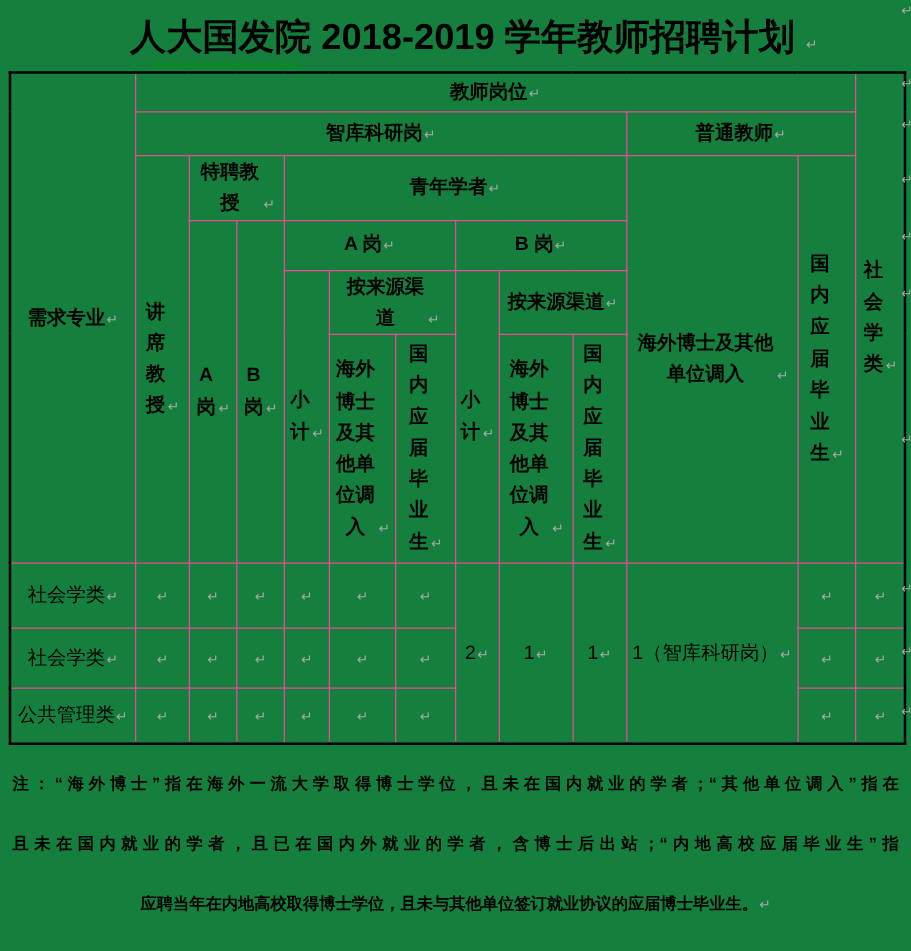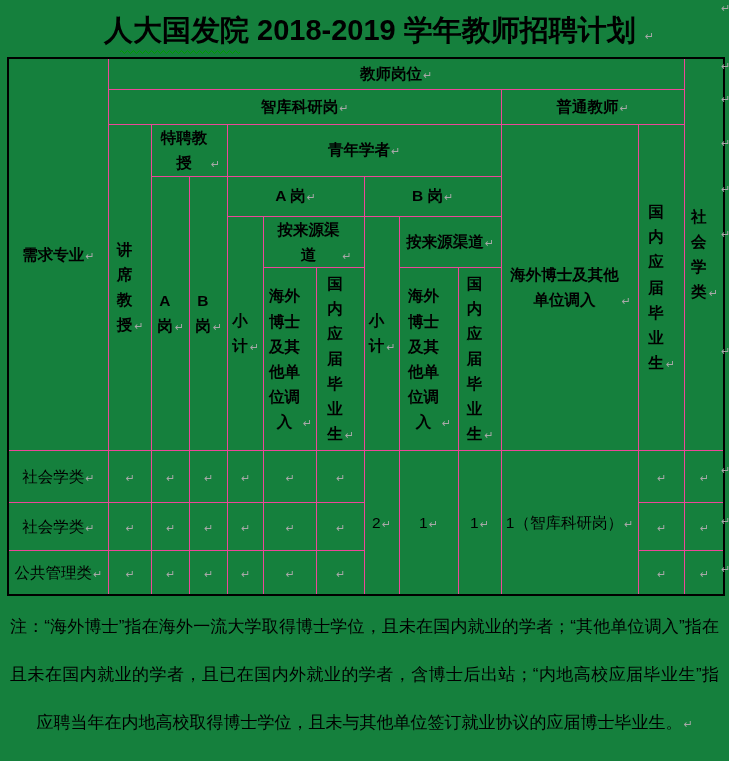--- a/index.html
+++ b/index.html
@@ -23,21 +23,21 @@
   span.w4{display:inline-block;width:4.25em;}
   span.w7{display:inline-block;width:7.25em;}
   td.lh22{line-height:2.15;}
   td.lh19{line-height:1.85;}
   td.nowrap{white-space:nowrap;}
   
   .pm::after{content:"\21B5";color:#a8a8a8;font-size:11px;font-weight:normal;margin-left:1px;}
   .row-end-mark{position:absolute;left:721px;color:#a8a8a8;font-size:11px;}
   .row-end-mark::after{content:"\21B5";}
   
-  .note{position:absolute;left:10px;top:603px;width:709px;font-size:17px;font-weight:normal;
+  .note{position:absolute;left:10px;top:603px;width:709px;font-size:13px;font-weight:bold;
         line-height:48px;}
   .note-line{white-space:nowrap;text-align:justify;text-align-last:justify;}
   .note-line-last{white-space:nowrap;text-align:center;}
 </style>
 </head>
 <body>
 
 <div class="page">
 
   <div class="row-end-mark" style="top:2px;"></div>

